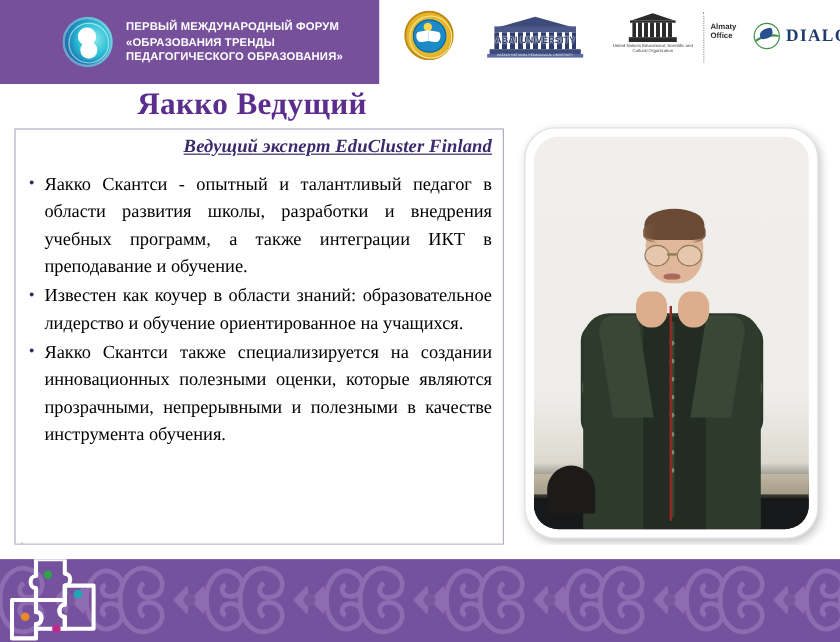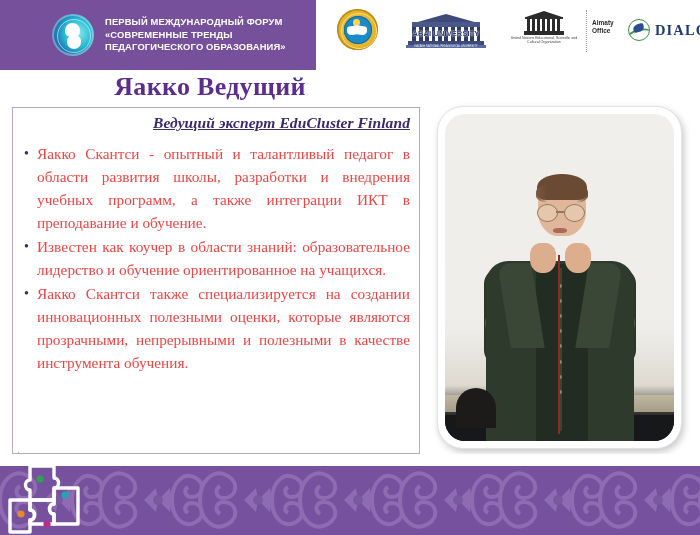--- a/index.html
+++ b/index.html
@@ -282,21 +282,21 @@
   }
   ul.bullets li {
     position: relative;
     padding-left: 15px;
     margin-bottom: 1px;
     text-align: justify;
     text-align-last: left;
     font-family: "Liberation Serif", serif;
     font-size: 15.3px;
     line-height: 23px;
-    color: #ef4444;
+    color: #000000;
     hyphens: none;
   }
   ul.bullets li::before {
     content: "\2022";
     position: absolute;
     left: 2px; top: 0;
     font-size: 14px;
     color: #3b2a6b;
   }
 
@@ -492,21 +492,21 @@
 <div class="header">
 
   <div class="header-left">
     <div class="forum-emblem">
       <div class="inner-ring"></div>
       <div class="fig-top"></div>
       <div class="fig-bot"></div>
     </div>
     <div class="forum-title">
       <div>ПЕРВЫЙ МЕЖДУНАРОДНЫЙ ФОРУМ</div>
-      <div>«СОВРЕМЕННЫЕ ТРЕНДЫ</div>
+      <div>«ОБРАЗОВАНИЯ ТРЕНДЫ</div>
       <div>ПЕДАГОГИЧЕСКОГО ОБРАЗОВАНИЯ»</div>
     </div>
   </div>
 
   <div class="header-right">
 
     <div class="kz-seal">
       <div class="kz-ring"></div>
       <div class="kz-center"></div>
       <div class="kz-sun"></div>

